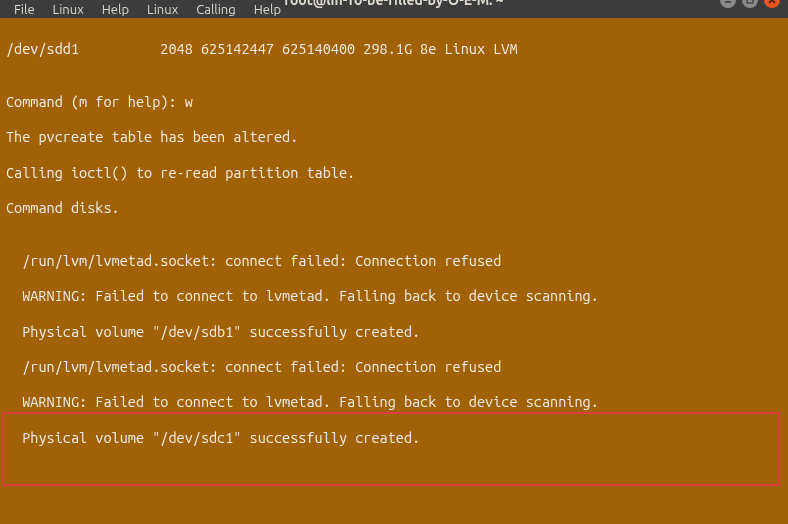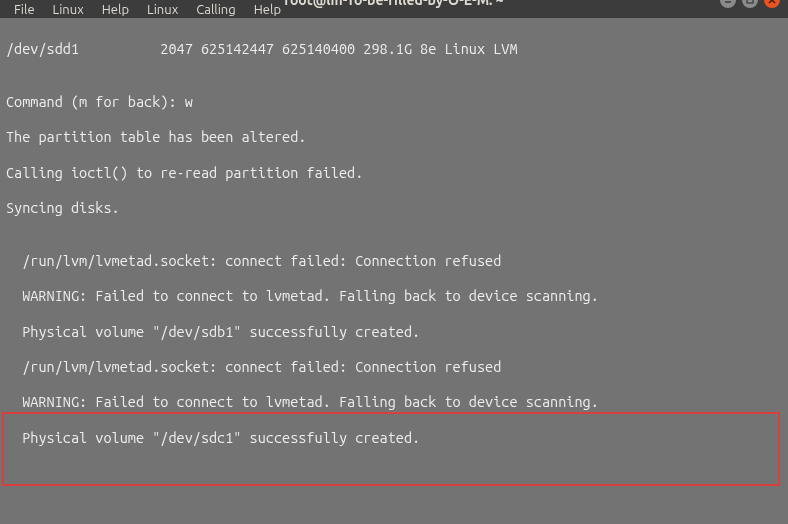--- a/index.html
+++ b/index.html
@@ -10,21 +10,21 @@
     body {
       font-family: "Ubuntu Mono", "DejaVu Sans Mono", monospace;
       background: #fff;
       width: 788px;
       height: 524px;
       overflow: hidden;
     }
     .window {
       width: 788px;
       height: 524px;
-      background: #737373;
+      background: #a16207;
       display: flex;
       flex-direction: column;
     }
     .titlebar {
       height: 28px;
       background: linear-gradient(to bottom, #4a4a4a, #3c3c3c);
       display: flex;
       align-items: center;
       padding: 0 8px;
       position: relative;
@@ -120,26 +120,26 @@
   <div class="menubar">
     <div class="menu-item">File</div>
     <div class="menu-item">Linux</div>
     <div class="menu-item">Help</div>
     <div class="menu-item">Linux</div>
     <div class="menu-item">Calling</div>
     <div class="menu-item">Help</div>
   </div>
 
   <div class="terminal-content">
-<div class="line">/dev/sdd1          2047 625142447 625140400 298.1G 8e Linux LVM</div>
+<div class="line">/dev/sdd1          2048 625142447 625140400 298.1G 8e Linux LVM</div>
 <div class="line"></div>
-<div class="line">Command (m for back): w</div>
-<div class="line">The partition table has been altered.</div>
-<div class="line">Calling ioctl() to re-read partition failed.</div>
-<div class="line">Syncing disks.</div>
+<div class="line">Command (m for help): w</div>
+<div class="line">The pvcreate table has been altered.</div>
+<div class="line">Calling ioctl() to re-read partition table.</div>
+<div class="line">Command disks.</div>
 <div class="line"></div>
 <div class="line">  /run/lvm/lvmetad.socket: connect failed: Connection refused</div>
 <div class="line">  WARNING: Failed to connect to lvmetad. Falling back to device scanning.</div>
 <div class="line">  Physical volume "/dev/sdb1" successfully created.</div>
 <div class="line">  /run/lvm/lvmetad.socket: connect failed: Connection refused</div>
 <div class="line">  WARNING: Failed to connect to lvmetad. Falling back to device scanning.</div>
 <div class="line">  Physical volume "/dev/sdc1" successfully created.</div>
 
 
 

